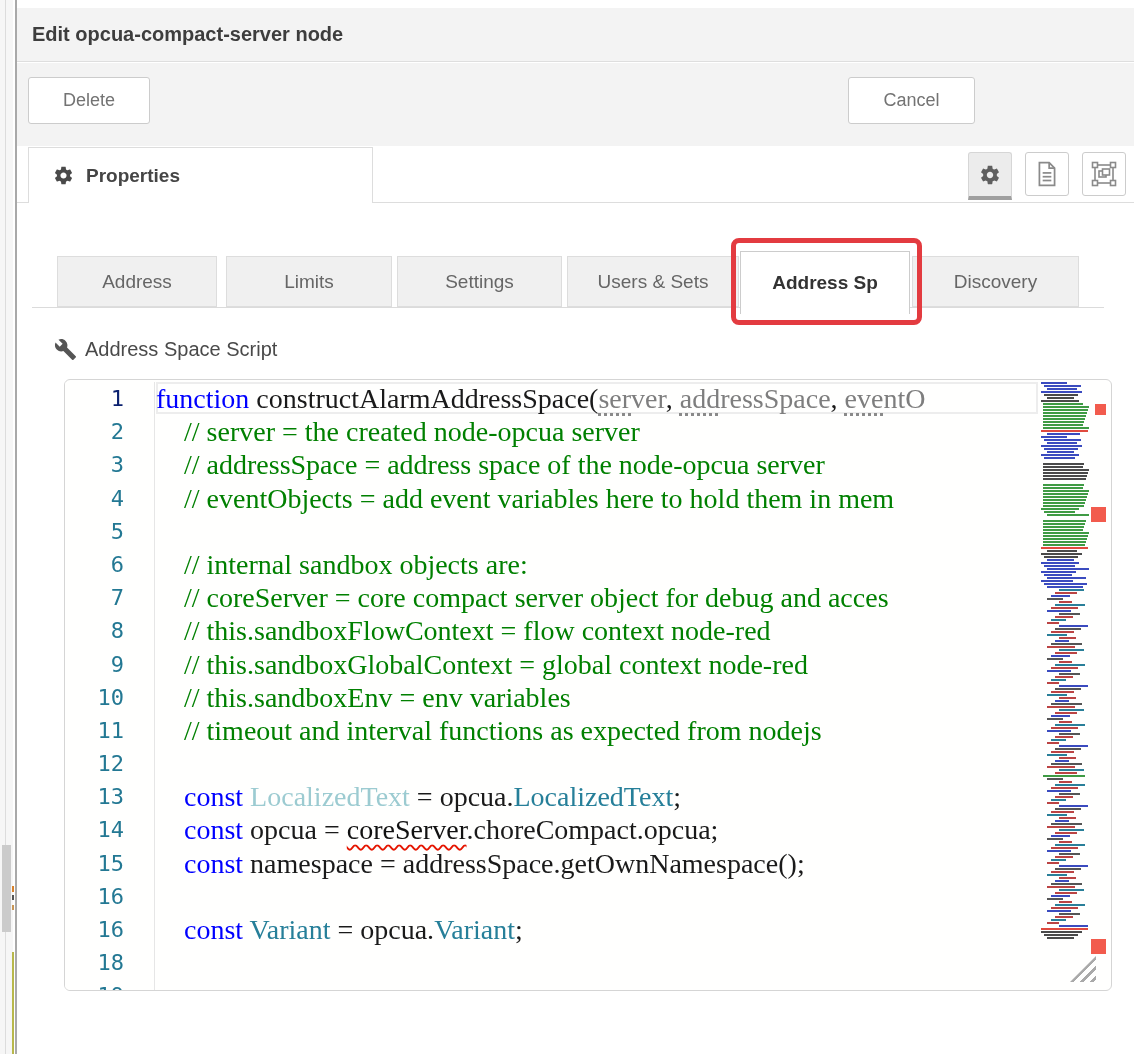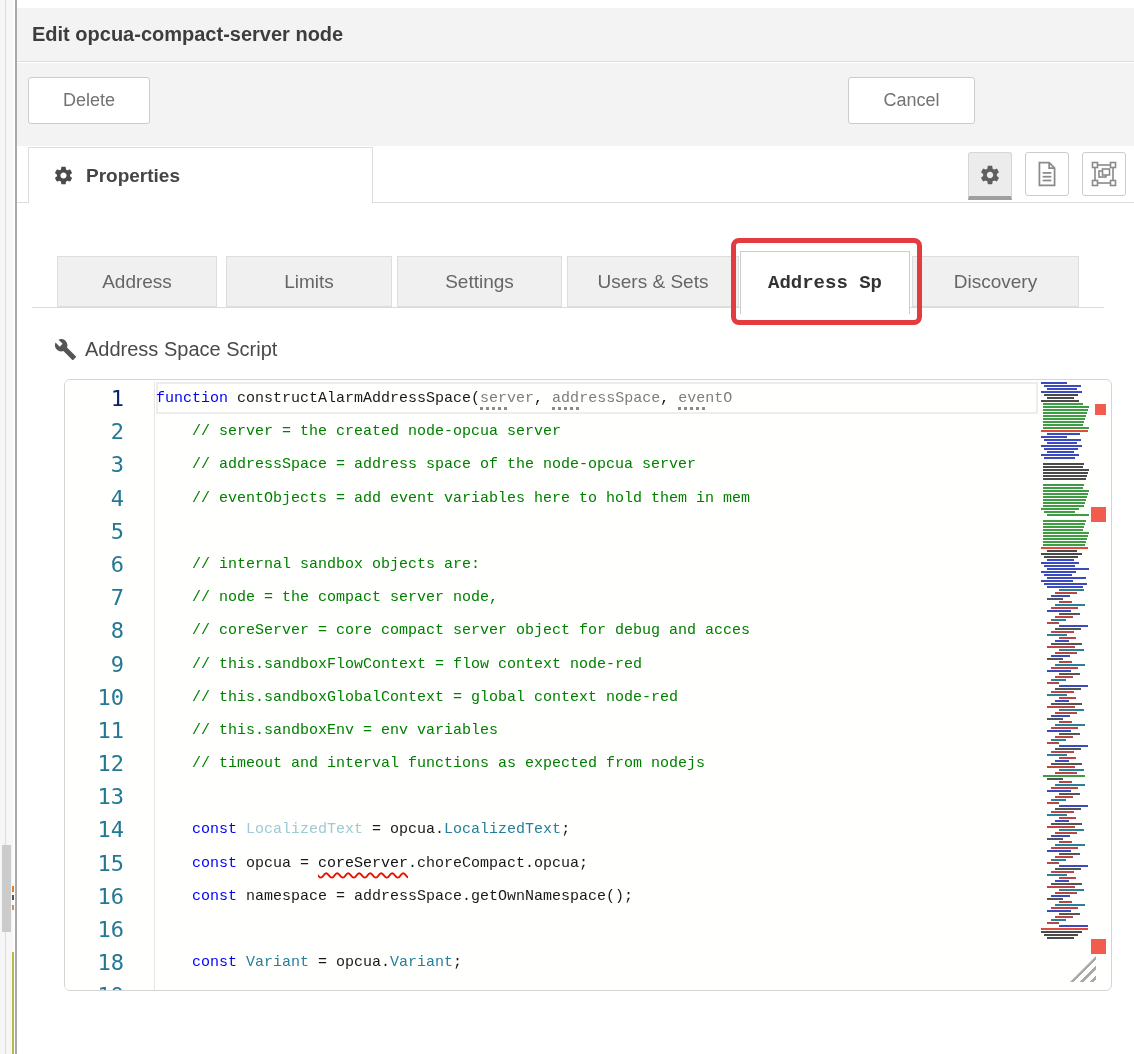--- a/index.html
+++ b/index.html
@@ -28,32 +28,32 @@
   .props-tab{position:absolute;left:11px;top:147px;width:345px;height:56px;background:#fff;border:1px solid #dddddd;border-bottom:none;box-sizing:border-box;z-index:3;display:flex;align-items:center;padding-left:24px;gap:12px;}
   .props-tab-label{font-size:19px;font-weight:bold;color:#454545;}
   .icon-btn{position:absolute;top:152px;width:44px;height:44px;box-sizing:border-box;background:#fff;border:1px solid #cccccc;border-radius:3px;display:flex;align-items:center;justify-content:center;cursor:pointer;}
   .icon-btn.active{background:#ececec;border:1px solid #d6d6d6;border-bottom:4px solid #9f9f9f;height:48px;border-radius:3px 3px 0 0;}
   .icon-btn-gear{left:951px;}
   .icon-btn-doc{left:1008px;}
   .icon-btn-frame{left:1065px;}
   
   .subtabs-border{position:absolute;left:15px;top:307px;width:1072px;height:1px;background:#dbdbdb;}
   .subtab{position:absolute;top:256px;height:51px;box-sizing:border-box;background:#f0f0f0;border:1px solid #dddddd;color:#666;font-size:19px;display:flex;align-items:center;justify-content:center;white-space:nowrap;overflow:hidden;cursor:pointer;z-index:1;}
-  .subtab.active{top:251px;height:63px;background:#ffffff;border:1px solid #cccccc;border-bottom:none;font-weight:bold;color:#333;z-index:2;font-family:Liberation Mono, monospace;}
+  .subtab.active{top:251px;height:63px;background:#ffffff;border:1px solid #cccccc;border-bottom:none;font-weight:bold;color:#333;z-index:2;}
   .annotation-box{position:absolute;left:714px;top:238px;width:191px;height:87px;border:5px solid #e33b40;border-radius:8px;box-sizing:border-box;z-index:50;pointer-events:none;}
   
   .section-label{position:absolute;left:37px;top:338px;display:flex;align-items:center;gap:8px;}
   .section-label span{font-size:20px;color:#4a4a4a;}
   
   .editor{position:absolute;left:47px;top:379px;width:1048px;height:612px;box-sizing:border-box;border:1px solid #d5d5d5;border-radius:6px;background:#fffffe;overflow:hidden;}
   .gutter{position:absolute;left:0;top:2px;width:90px;height:640px;border-right:1px solid #e6e6e6;box-sizing:border-box;background:#fffffe;}
   .gutter div{height:33.2px;line-height:33.2px;text-align:right;padding-right:30px;font-family:"DejaVu Sans Mono",monospace;font-size:22px;color:#237893;}
   .gutter div.cur{color:#0b216f;}
   .code-area{position:absolute;left:91px;top:2px;width:884px;height:608px;overflow:hidden;}
-  .code-line{height:33.2px;line-height:33.2px;white-space:pre;font-family:Liberation Mono, monospace;font-size:15px;color:#1a1a1a;position:relative;z-index:1;}
+  .code-line{height:33.2px;line-height:33.2px;white-space:pre;font-family:Liberation Serif, serif;font-size:28px;color:#1a1a1a;position:relative;z-index:1;}
   .curline-box{position:absolute;left:91px;top:2px;width:882px;height:32px;border:2px solid #ededed;box-sizing:border-box;z-index:0;}
   .tk-kw{color:#0000ff;}
   .tk-pl{color:#1a1a1a;}
   .tk-cm{color:#008000;}
   .tk-ty{color:#267f99;}
   .tk-tyf{color:#9ccbd1;}
   .tk-pm{color:#7e7e7e;}
   .tk-ph{color:#7e7e7e;text-decoration:underline dotted #8a8a8a 2.5px;text-underline-offset:5px;}
   .tk-er{color:#111;text-decoration:underline wavy #e51400 2px;text-underline-offset:5px;}
   
@@ -164,21 +164,20 @@
         <div>18</div>
         <div>19</div>
       </div>
     <div class="code-area" id="code-area">
         <div class="code-line"><span class="tk-kw">function</span><span class="tk-pl"> constructAlarmAddressSpace(</span><span class="tk-ph">ser</span><span class="tk-pm">ver</span><span class="tk-pl">, </span><span class="tk-ph">add</span><span class="tk-pm">ressSpace</span><span class="tk-pl">, </span><span class="tk-ph">eve</span><span class="tk-pm">ntO</span></div>
         <div class="code-line"><span class="tk-cm">    // server = the created node-opcua server</span></div>
         <div class="code-line"><span class="tk-cm">    // addressSpace = address space of the node-opcua server</span></div>
         <div class="code-line"><span class="tk-cm">    // eventObjects = add event variables here to hold them in mem</span></div>
         <div class="code-line">&nbsp;</div>
         <div class="code-line"><span class="tk-cm">    // internal sandbox objects are:</span></div>
-        <div class="code-line"><span class="tk-cm">    // node = the compact server node,</span></div>
         <div class="code-line"><span class="tk-cm">    // coreServer = core compact server object for debug and acces</span></div>
         <div class="code-line"><span class="tk-cm">    // this.sandboxFlowContext = flow context node-red</span></div>
         <div class="code-line"><span class="tk-cm">    // this.sandboxGlobalContext = global context node-red</span></div>
         <div class="code-line"><span class="tk-cm">    // this.sandboxEnv = env variables</span></div>
         <div class="code-line"><span class="tk-cm">    // timeout and interval functions as expected from nodejs</span></div>
         <div class="code-line">&nbsp;</div>
         <div class="code-line"><span class="tk-pl">    </span><span class="tk-kw">const</span><span class="tk-pl"> </span><span class="tk-tyf">LocalizedText</span><span class="tk-pl"> = opcua.</span><span class="tk-ty">LocalizedText</span><span class="tk-pl">;</span></div>
         <div class="code-line"><span class="tk-pl">    </span><span class="tk-kw">const</span><span class="tk-pl"> opcua = </span><span class="tk-er">coreServer</span><span class="tk-pl">.choreCompact.opcua;</span></div>
         <div class="code-line"><span class="tk-pl">    </span><span class="tk-kw">const</span><span class="tk-pl"> namespace = addressSpace.getOwnNamespace();</span></div>
         <div class="code-line">&nbsp;</div>

